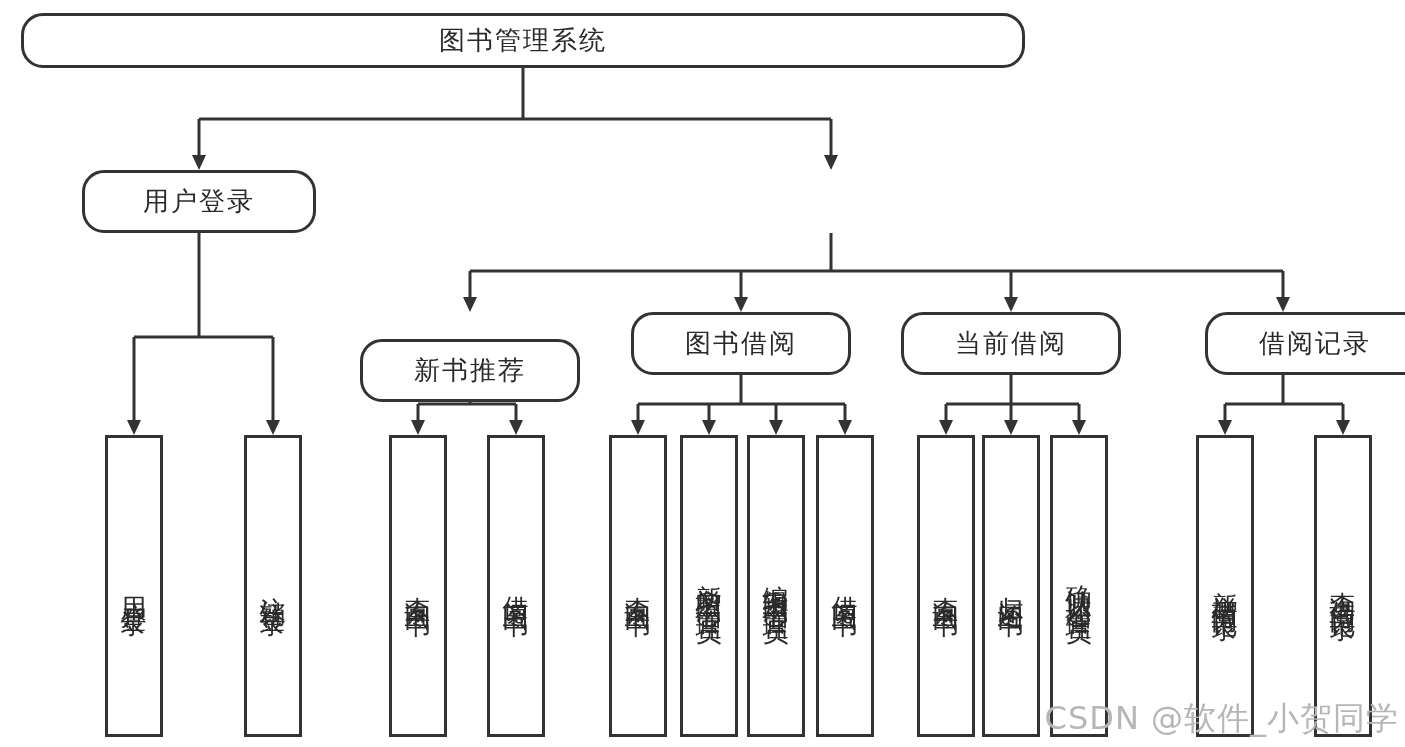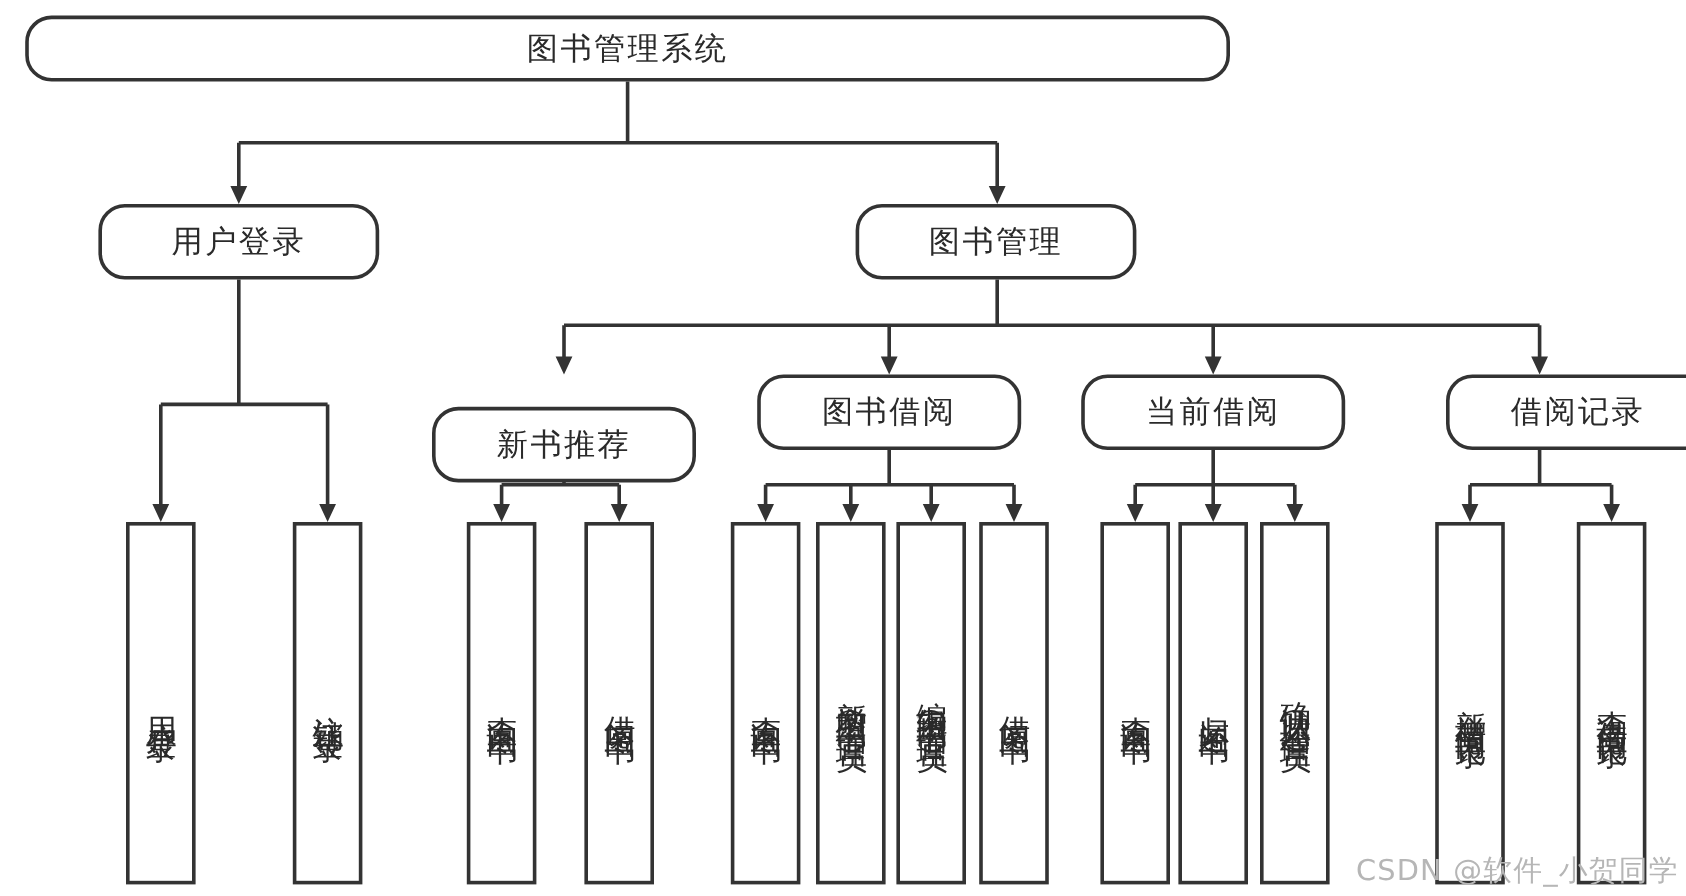--- a/index.html
+++ b/index.html
@@ -37,21 +37,21 @@
     writing-mode: vertical-rl;
     text-orientation: mixed;
     font-size: 26px;
     letter-spacing: 5px;
     line-height: 1;
   }
   .watermark {
     position: absolute;
     right: 6px;
     bottom: 6px;
-    font-size: 24px;
+    font-size: 32px;
     letter-spacing: 1px;
     color: #b6b6b6;
     z-index: 10;
     white-space: nowrap;
   }
 </style>
 </head>
 <body>
 
 <div class="canvas">
@@ -86,23 +86,20 @@
       M1218 420 L1232 420 L1225 435 Z
       M1336 420 L1350 420 L1343 435 Z"></path>
   </svg>
 
   <div class="box hbox" style="left:21px; top:13px; width:1004px; height:55px;">
     <span>图书管理系统</span>
   </div>
 
   <div class="box hbox" style="left:82px; top:170px; width:234px; height:63px;">
     <span>用户登录</span>
-  </div>
-  <div class="box hbox" style="left:713px; top:170px; width:234px; height:63px;">
-    <span>图书管理</span>
   </div>
 
   <div class="box hbox" style="left:360px; top:312px; width:220px; height:63px;margin-top:27px;">
     <span>新书推荐</span>
   </div>
   <div class="box hbox" style="left:631px; top:312px; width:220px; height:63px;">
     <span>图书借阅</span>
   </div>
   <div class="box hbox" style="left:901px; top:312px; width:220px; height:63px;">
     <span>当前借阅</span>

